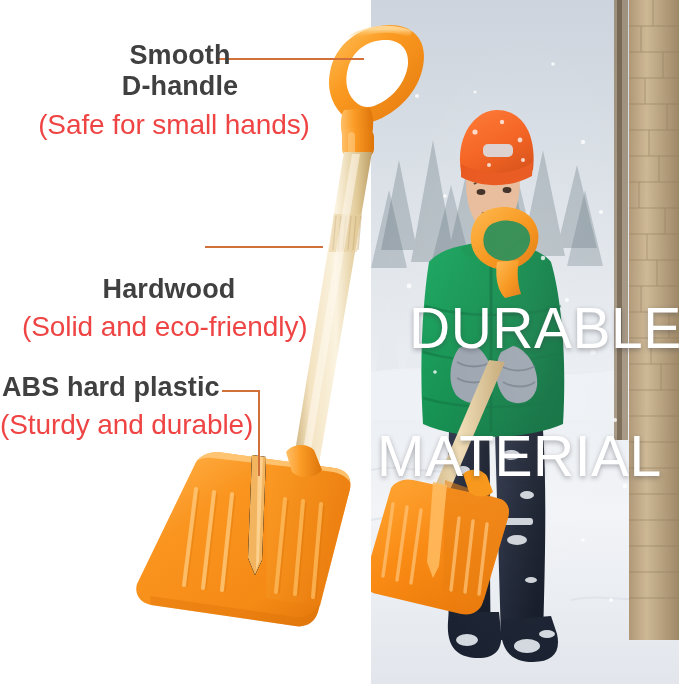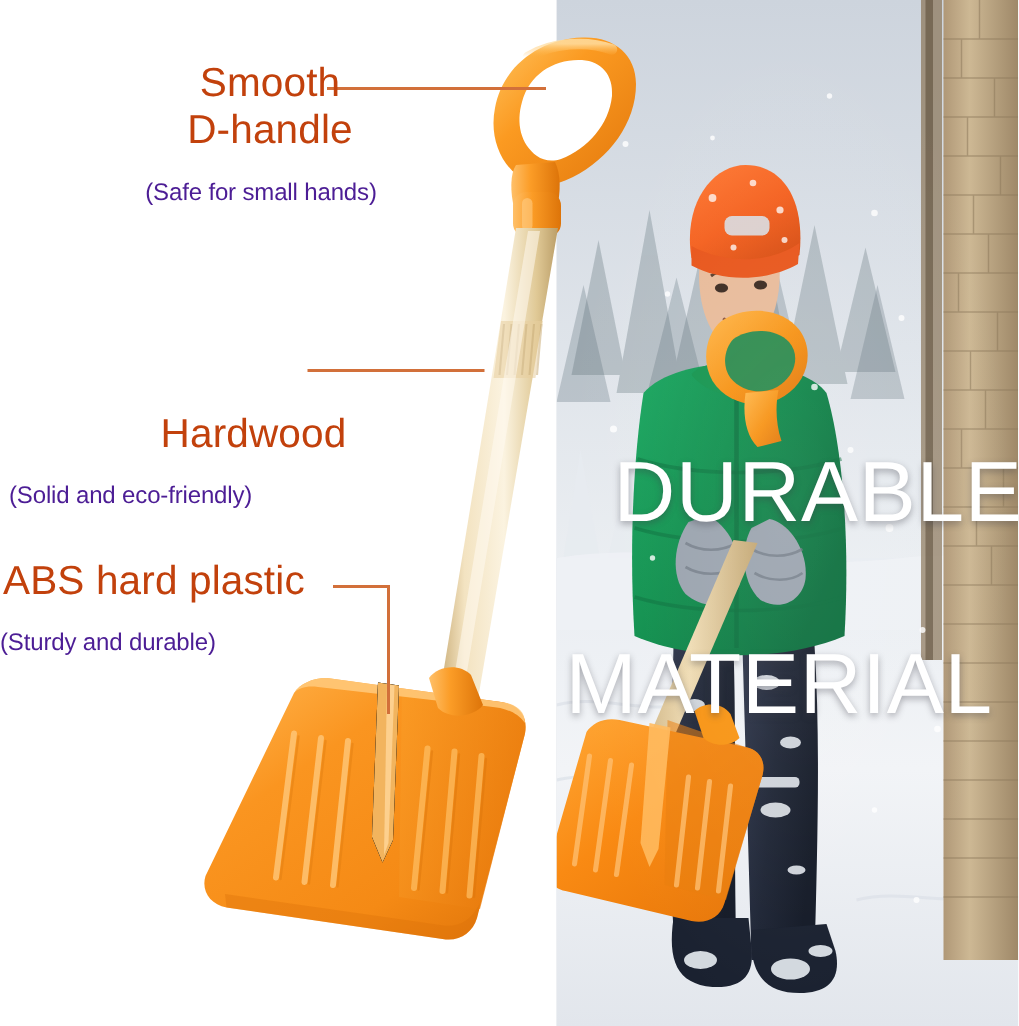--- a/index.html
+++ b/index.html
@@ -21,44 +21,44 @@
   #left-panel {
     position:absolute; left:0; top:0;
     width:372px; height:684px;
     background:#ffffff;
     z-index:5;
   }
 
   
   .callout { position:absolute; z-index:40; }
   .callout-title {
-    color:#c2410c;
+    color:#404040;
     font-size:27px;
-    font-weight:400;
+    font-weight:700;
     line-height:1.16;
     letter-spacing:0.1px;
     white-space:pre-line;
   }
   .callout-sub {
-    color:#4c1d95;
-    font-size:16px;
+    color:#ef4444;
+    font-size:28px;
     font-weight:400;
     line-height:1.2;
     letter-spacing:-0.1px;
-    margin-top:16px;
+    margin-top:5px;
     white-space:nowrap;
   }
 
   #callout-handle { left:0; top:40px; width:330px; text-align:center; }
   #callout-handle .callout-title { text-align:center; padding-left:30px; }
   #callout-handle .callout-sub   { text-align:center; padding-left:18px; }
 
   #callout-hardwood { left:0; top:228px; width:300px; }
   #callout-hardwood .callout-title { text-align:center; padding-left:38px;margin-top:46px; }
-  #callout-hardwood .callout-sub   { padding-left:6px; }
+  #callout-hardwood .callout-sub   { padding-left:22px; }
 
   #callout-abs { left:0; top:372px; width:268px; }
   #callout-abs .callout-title { text-align:left; padding-left:2px; }
   #callout-abs .callout-sub   { text-align:left; }
 
   
   .leader { position:absolute; background:#d2703a; z-index:38; }
 
   #leader-handle-line { left:218px; top:58px; width:146px; height:2px; }
 

